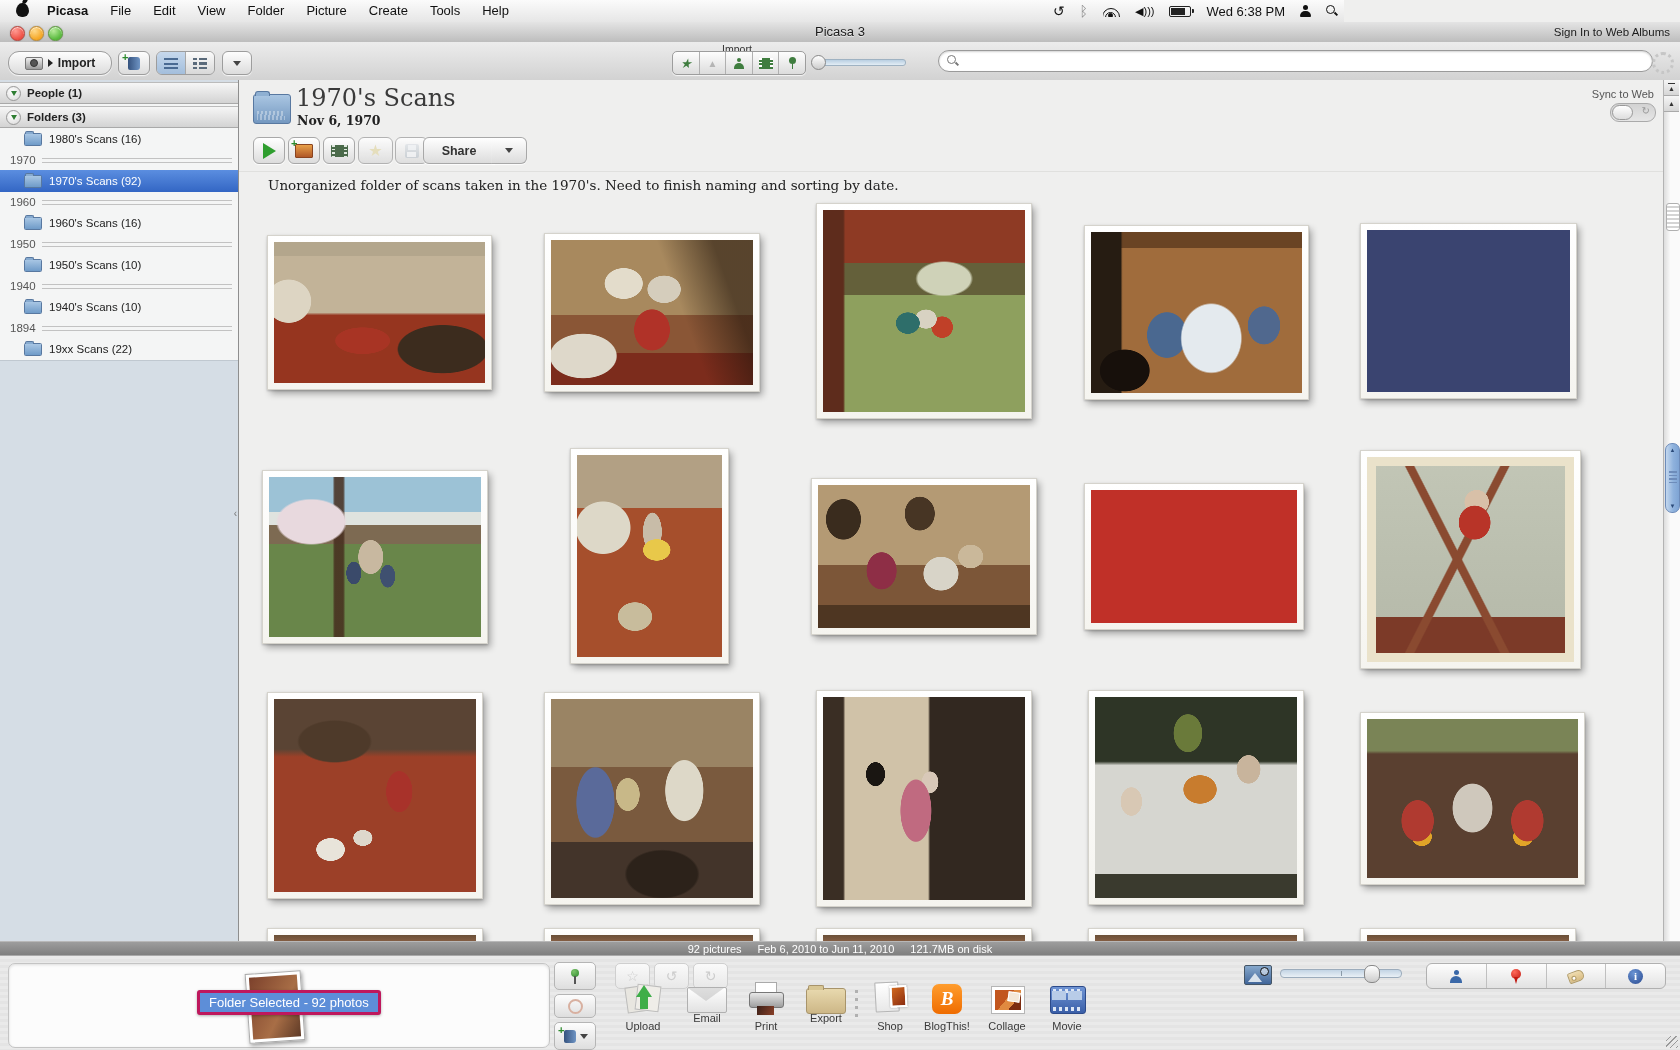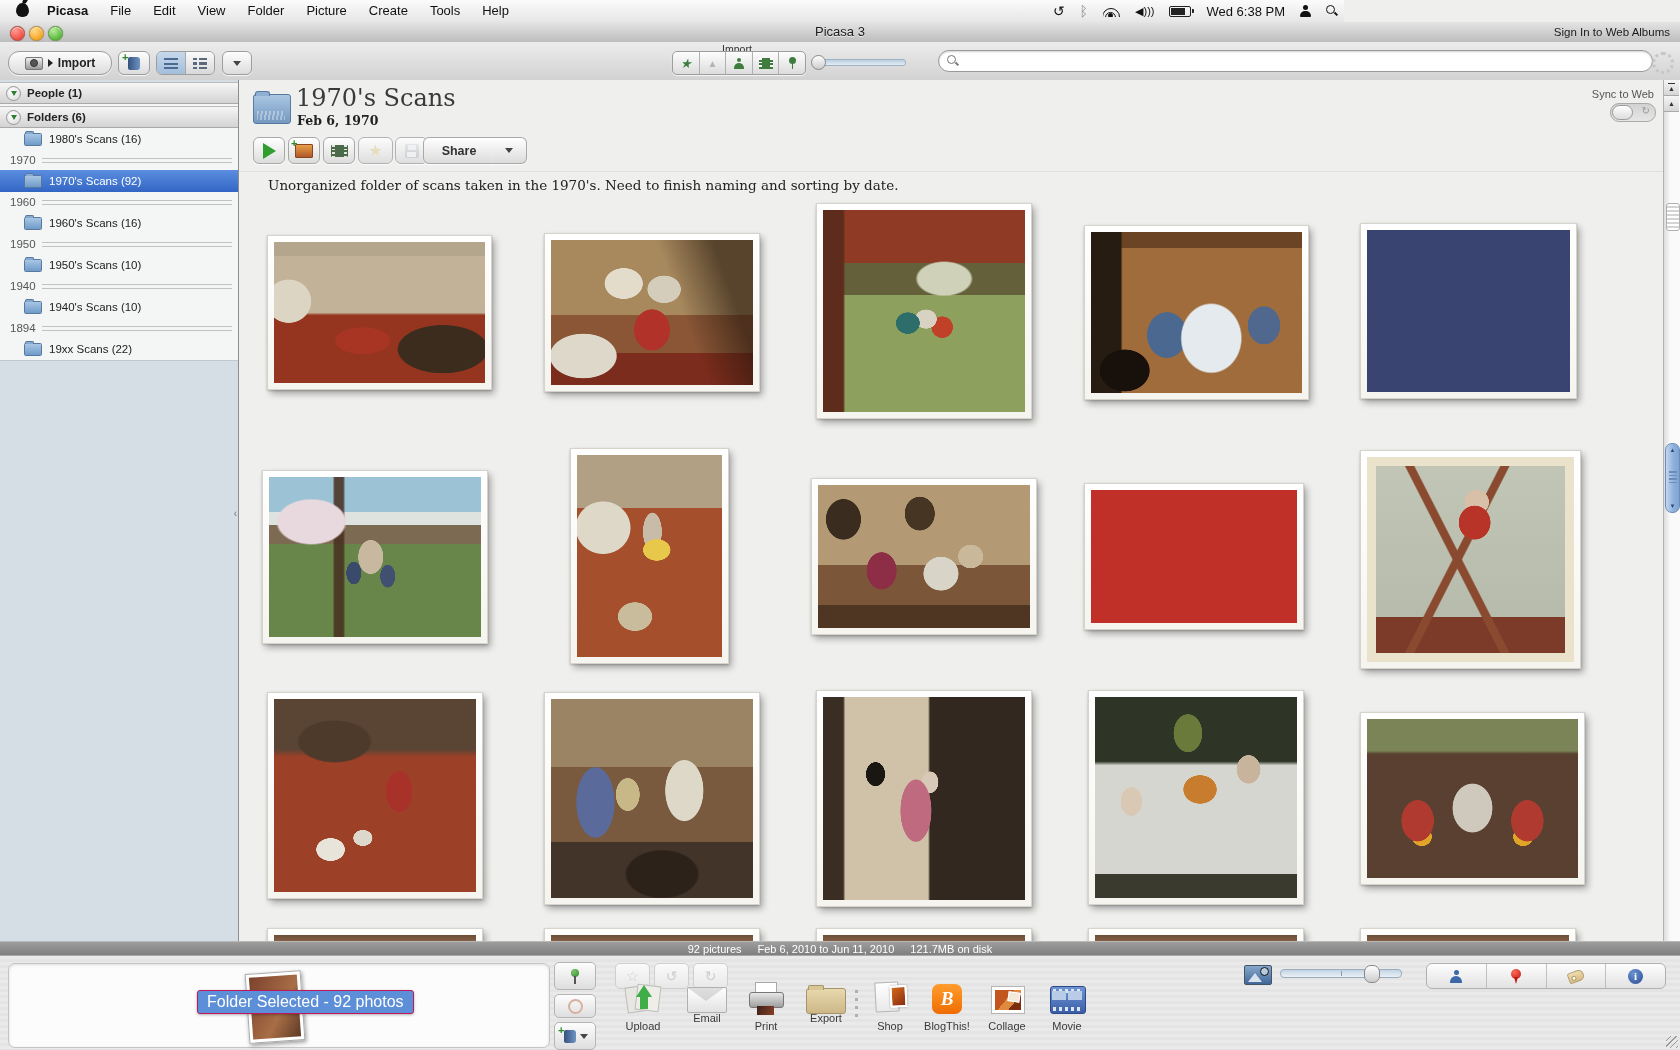--- a/index.html
+++ b/index.html
@@ -295,22 +295,22 @@
     display:flex;align-items:center;justify-content:center;gap:16px;font-size:11px;color:#fff;}
 
   
   #bottombar{position:absolute;left:0;top:955px;width:1680px;height:95px;
     background:repeating-linear-gradient(180deg,#eaeaea 0 3px,#e4e4e4 3px 6px);border-top:1px solid #aaa;}
   #tray{position:absolute;left:8px;top:7px;width:540px;height:83px;background:#fcfcfc;border:1px solid #c4c4c4;
     border-radius:7px;box-shadow:inset 0 1px 3px rgba(0,0,0,.12);}
   #stack{position:absolute;left:238px;top:8px;width:48px;height:62px;background:#fff;border:1px solid #aaa;
     box-shadow:1px 2px 4px rgba(0,0,0,.4);transform:rotate(-4deg);padding:3px;}
   #stack .in{width:100%;height:100%;background:linear-gradient(120deg,#7c412c,#a86e46 60%,#5e3a26);}
-  #tray-tip{position:absolute;left:188px;top:26px;padding:2px 9px;background:#5d8ed8;border:1px solid #be185d;
-    border-radius:3px;color:#fff;font-size:16px;white-space:nowrap;box-shadow:0 1px 3px rgba(0,0,0,.3);}
+  #tray-tip{position:absolute;left:188px;top:26px;padding:2px 9px;background:#5d8ed8;border:3px solid #be185d;
+    border-radius:3px;color:#fff;font-size:13px;white-space:nowrap;box-shadow:0 1px 3px rgba(0,0,0,.3);}
   .tray-side{position:absolute;left:554px;width:40px;border:1px solid #b5b5b5;border-radius:5px;
     background:linear-gradient(180deg,#fdfdfd,#dedede);display:flex;align-items:center;justify-content:center;}
   #ts-pin{top:6px;height:26px;}
   #ts-circle{top:38px;height:22px;}
   .hole{width:11px;height:11px;border:2px solid #d8b0a0;border-radius:50%;}
   #ts-book{top:66px;height:26px;gap:4px;}
   .pin-green{position:relative;width:8px;height:15px;}
   .pin-green::before{content:"";position:absolute;top:0;left:0;width:8px;height:8px;border-radius:50%;background:radial-gradient(circle at 35% 30%,#7cc46a,#2f8a2f);}
   .pin-green::after{content:"";position:absolute;top:7px;left:3.4px;width:1.8px;height:8px;background:#555;}
   .mini{position:absolute;top:7px;width:33px;height:24px;border:1px solid #cfcfcf;border-radius:5px;
@@ -479,21 +479,21 @@
   <div id="bodyrow">
 
     <div id="sidebar">
       <div id="sb-list">
         <div class="sb-header">
           <span class="disc"></span>
           <span>People (1)</span>
         </div>
         <div class="sb-header">
           <span class="disc"></span>
-          <span>Folders (6)</span>
+          <span>Folders (3)</span>
         </div>
         <div class="sb-row">
           <span class="folder-ic"></span>
           <span>1980's Scans (16)</span>
         </div>
         <div class="sb-year">
           <span>1970</span>
             <i></i>
         </div>
         <div class="sb-row sel">
@@ -533,21 +533,21 @@
           <span>19xx Scans (22)</span>
         </div>
       </div>
       <div id="sb-fill"></div>
       <div id="sb-grip">‹</div>
     </div>
 
     <div id="content">
       <div id="hdr-folder"></div>
       <div id="main-title">1970's Scans</div>
-      <div id="main-date">Feb 6, 1970</div>
+      <div id="main-date">Nov 6, 1970</div>
       <div id="sync-label">Sync to Web</div>
       <div id="sync-toggle">
         <span class="knob"></span>
         <span class="sync">↻</span>
       </div>
 
       <div class="hbtn" style="left:14px;width:30px;">
         <span class="play-tri"></span>
       </div>
       <div class="hbtn" style="left:49px;width:30px;">

